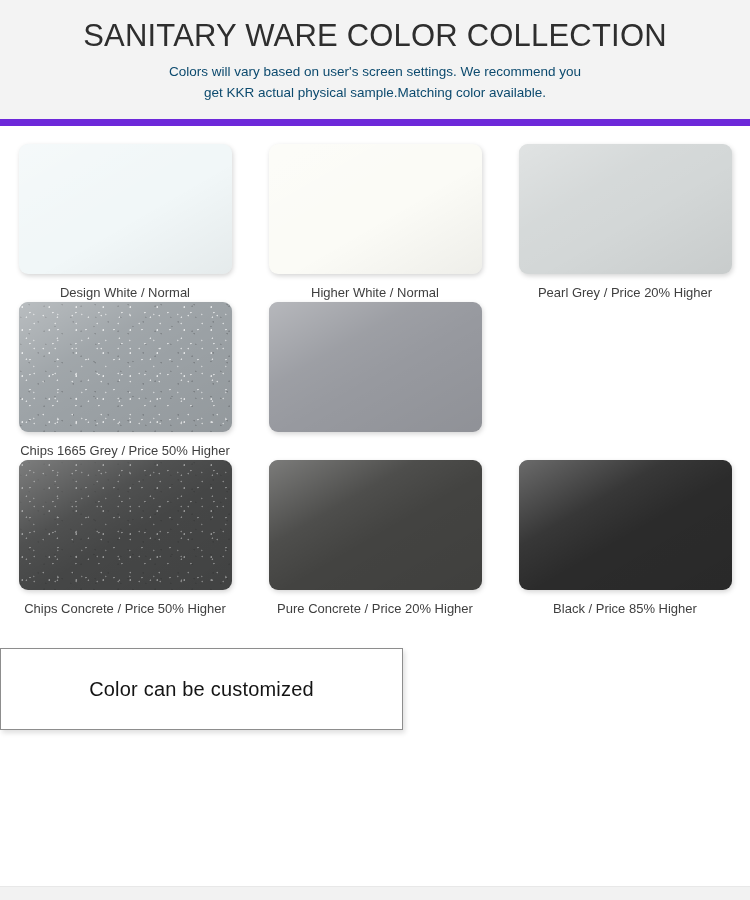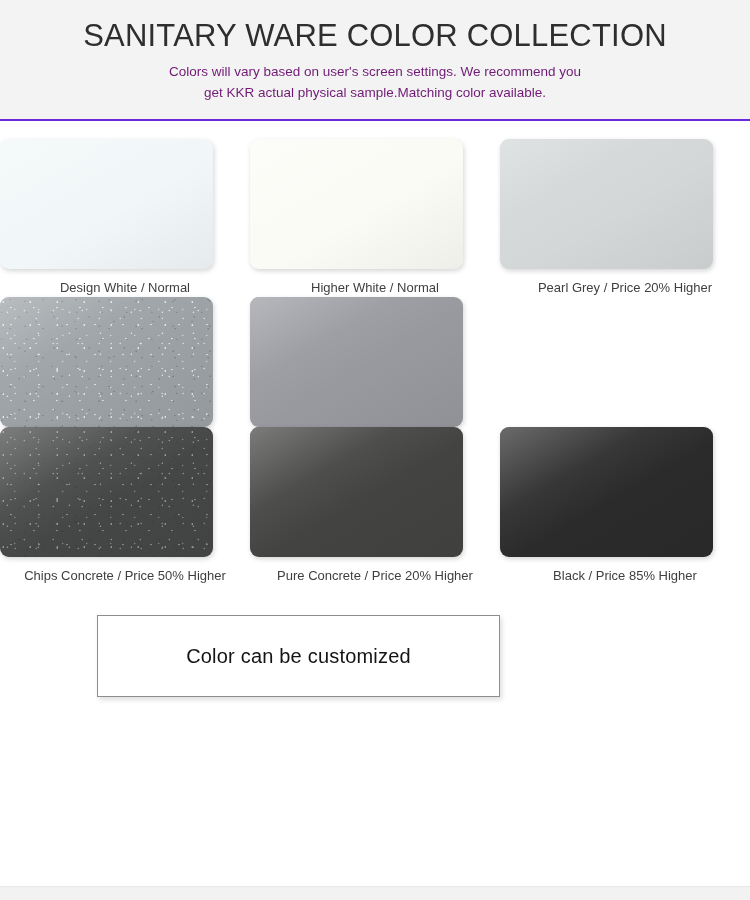--- a/index.html
+++ b/index.html
@@ -23,36 +23,36 @@
     display: flex;
     flex-direction: column;
     background: #ffffff;
   }
 
   
   .header {
     background: #f3f3f3;
     padding: 18px 20px 16px 20px;
     text-align: center;
-    border-bottom: 2px solid #6d28d9;
+    border-bottom: 7px solid #6d28d9;
   }
 
   .header-title {
     font-size: 31px;
     font-weight: 400;
     letter-spacing: 0.2px;
     color: #2e2e2e;
     line-height: 1.15;
     white-space: nowrap;
   }
 
   .header-sub {
     margin-top: 8px;
     font-size: 13.5px;
-    color: #701a75;
+    color: #0c4a6e;
     line-height: 1.55;
     font-weight: 400;
   }
 
   
   .grid-area {
     flex: 1 1 auto;
     padding: 18px 0 0 0;
     background: #ffffff;
   }
@@ -60,20 +60,21 @@
   .row {
     display: flex;
     width: 750px;
   }
 
   .cell {
     width: 250px;
     padding: 0 0 0 0;
     display: flex;
     flex-direction: column;
+    align-items: center;
   }
 
   .swatch-wrap {
     width: 213px;
     height: 130px;
     position: relative;
   }
 
   .swatch {
     position: absolute;
@@ -130,21 +131,21 @@
     text-align: center;
     line-height: 1.3;
     white-space: nowrap;
   }
 
   
   .custom-box-cell {
     width: 500px;
     display: flex;
     align-items: flex-start;
-    justify-content: flex-end;
+    justify-content: flex-start;
     padding-top: 30px;
   }
 
   .custom-box {
     width: 403px;
     height: 82px;
     background: #ffffff;
     border: 1px solid #8d8d8d;
     box-shadow: 2px 3px 5px rgba(0,0,0,0.13);
     display: flex;
@@ -203,20 +204,21 @@
         </div>
         <div class="caption">Pearl Grey / Price 20% Higher</div>
       </div>
     </div>
 
     <div class="row">
       <div class="cell">
         <div class="swatch-wrap">
           <div class="swatch speckled" id="sw4" style="background: rgb(155, 161, 165);"></div>
         </div>
+        <div class="caption">Chips 1665 Grey / Price 50% Higher</div>
       </div>
       <div class="cell">
         <div class="swatch-wrap">
           <div class="swatch" id="sw5" style="background: rgb(151, 153, 159);"></div>
         </div>
       </div>
     </div>
 
     <div class="row">
       <div class="cell">

